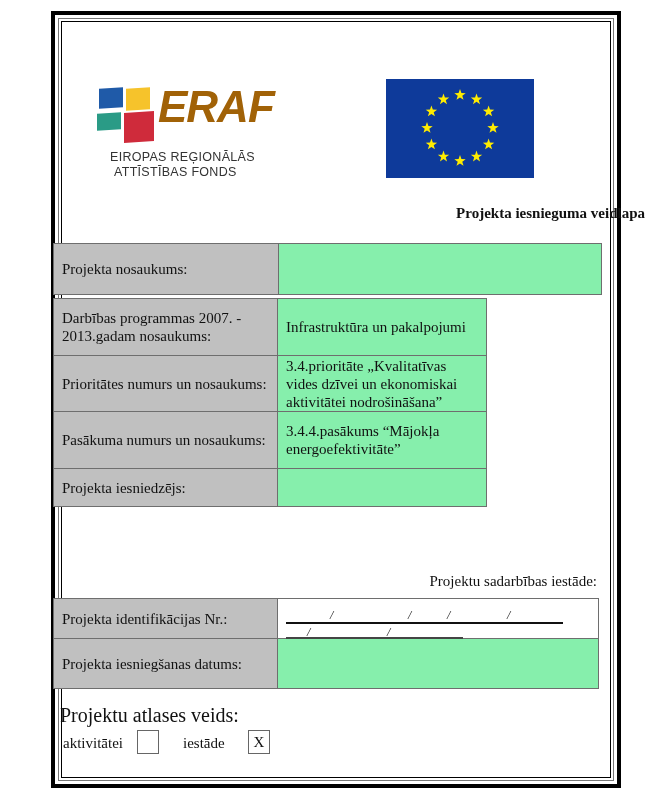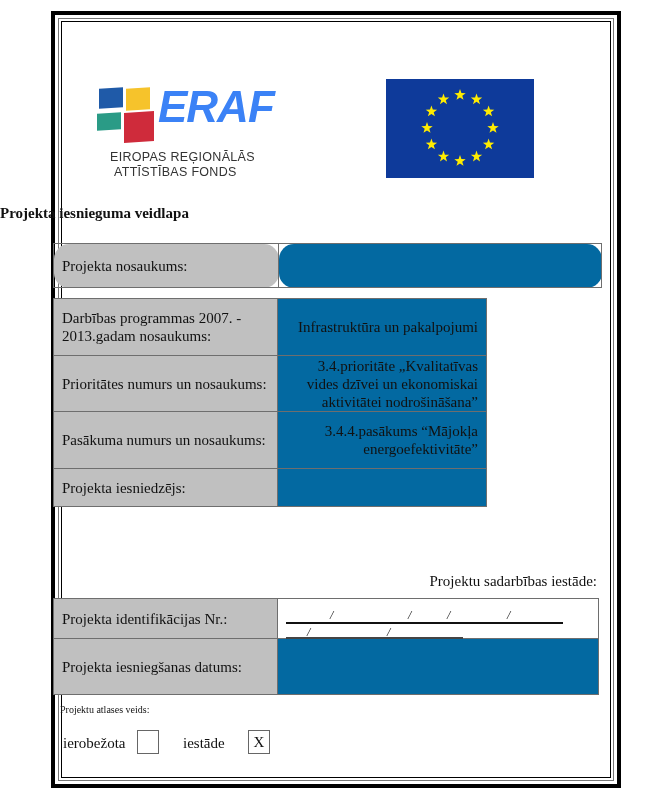--- a/index.html
+++ b/index.html
@@ -14,64 +14,64 @@
                     border: 1px solid #000; box-sizing: border-box; }
 
     
     .eraf-logo { position: absolute; left: 92px; top: 80px; width: 195px; height: 105px; }
     .sq { position: absolute; }
     .sq-blue   { left: 7px;  top: 8px;  width: 24px; height: 20px; background: #1f5aa8; transform: skewY(-4deg); }
     .sq-yellow { left: 34px; top: 8px;  width: 24px; height: 22px; background: #f6c32b; transform: skewY(-4deg); }
     .sq-green  { left: 5px;  top: 33px; width: 24px; height: 17px; background: #2a9b86; transform: skewY(-4deg); }
     .sq-red    { left: 32px; top: 32px; width: 30px; height: 30px; background: #cf2b3b; transform: skewY(-4deg); }
     .eraf-word { position: absolute; left: 66px; top: 2px; font-family: "Liberation Sans", "DejaVu Sans", sans-serif;
-                 font-weight: bold; font-style: italic; font-size: 44px; letter-spacing: -1px; color: #3b82f6; }
+                 font-weight: bold; font-style: italic; font-size: 44px; letter-spacing: -1px; color: #a16207; }
     .eraf-sub { position: absolute; left: 18px; font-family: "Liberation Sans", "DejaVu Sans", sans-serif;
                 font-size: 12.5px; color: #333; letter-spacing: 0.3px; }
     .eraf-sub1 { top: 70px; text-align: right; }
     .eraf-sub2 { top: 85px; left: 22px; }
 
     
     .eu-flag { position: absolute; left: 386px; top: 79px; width: 148px; height: 99px; background: #0e3a9a; }
     .eu-flag svg { position: absolute; left: 0; top: 0; }
 
-    .form-title { position: absolute; left: 0; width: 645px; top: 205px; text-align: left;
+    .form-title { position: absolute; left: 0; width: 645px; top: 205px; text-align: right;
                   font-weight: bold; font-size: 15px; }
 
     
     .tbl { position: absolute; border-collapse: collapse; }
     .tbl td { border: 1px solid #6e6e6e; font-size: 15px; padding: 0 8px; box-sizing: border-box; line-height: 18px; }
     .tbl td.lbl { background: #c0c0c0; }
-    .tbl td.val { background: #0369a1; text-align: right; }
+    .tbl td.val { background: #86efac; text-align: left; }
 
     .tbl-name { left: 53px; top: 243px; width: 549px; }
-    .tbl-name td { height: 44px; border-radius: 15px; }
+    .tbl-name td { height: 51px; }
     .tbl-name td.lbl { width: 225px; }
 
     .tbl-main { left: 53px; top: 298px; width: 434px; }
     .tbl-main td.lbl { width: 224px; }
     .tbl-main tr.r1 td { height: 57px; }
     .tbl-main tr.r2 td { height: 56px; }
     .tbl-main tr.r3 td { height: 57px; }
     .tbl-main tr.r4 td { height: 56px; }
     .tbl-main tr.r5 td { height: 38px; }
 
     .filled-by { position: absolute; right: 48px; top: 573px; font-size: 15px; }
 
     .tbl-id { left: 53px; top: 598px; width: 546px; }
     .tbl-id td.lbl { width: 224px; }
     .tbl-id tr.r1 td { height: 40px; }
-    .tbl-id tr.r2 td { height: 56px; }
+    .tbl-id tr.r2 td { height: 50px; }
     .id-lines { position: relative; height: 38px; }
     .id-line { position: absolute; left: 8px; height: 2px; background: #111; }
     .id-line1 { top: 22px; width: 277px; }
     .id-line2 { top: 37px; width: 177px; background: #444; }
     .slash { position: absolute; font-size: 12px; font-style: italic; }
 
-    .sel-label { position: absolute; left: 60px; top: 704px; font-size: 10px; }
+    .sel-label { position: absolute; left: 60px; top: 704px; font-size: 20px; }
     .opt-label { position: absolute; top: 735px; font-size: 15px; }
     .opt-box { position: absolute; top: 730px; width: 22px; height: 24px; border: 1px solid #666;
                box-sizing: border-box; font-size: 15px; text-align: center; line-height: 22px; }
   </style>
 </head>
 <body>
 
 <div class="frame-outer">
   <div class="frame-inner">
     <div class="frame-inner2"></div>
@@ -157,16 +157,16 @@
     </td>
   </tr>
   <tr class="r2">
     <td class="lbl">Projekta iesniegšanas datums:</td>
     <td class="val"></td>
   </tr>
 </tbody>
   </table>
 
 <div class="sel-label">Projektu atlases veids:</div>
-<div class="opt-label" style="left:63px;">ierobežota</div>
+<div class="opt-label" style="left:63px;">aktivitātei</div>
 <div class="opt-box" style="left:137px;"></div>
 <div class="opt-label" style="left:183px;">iestāde</div>
 <div class="opt-box" style="left:248px;">X</div>
 
 </body></html>

